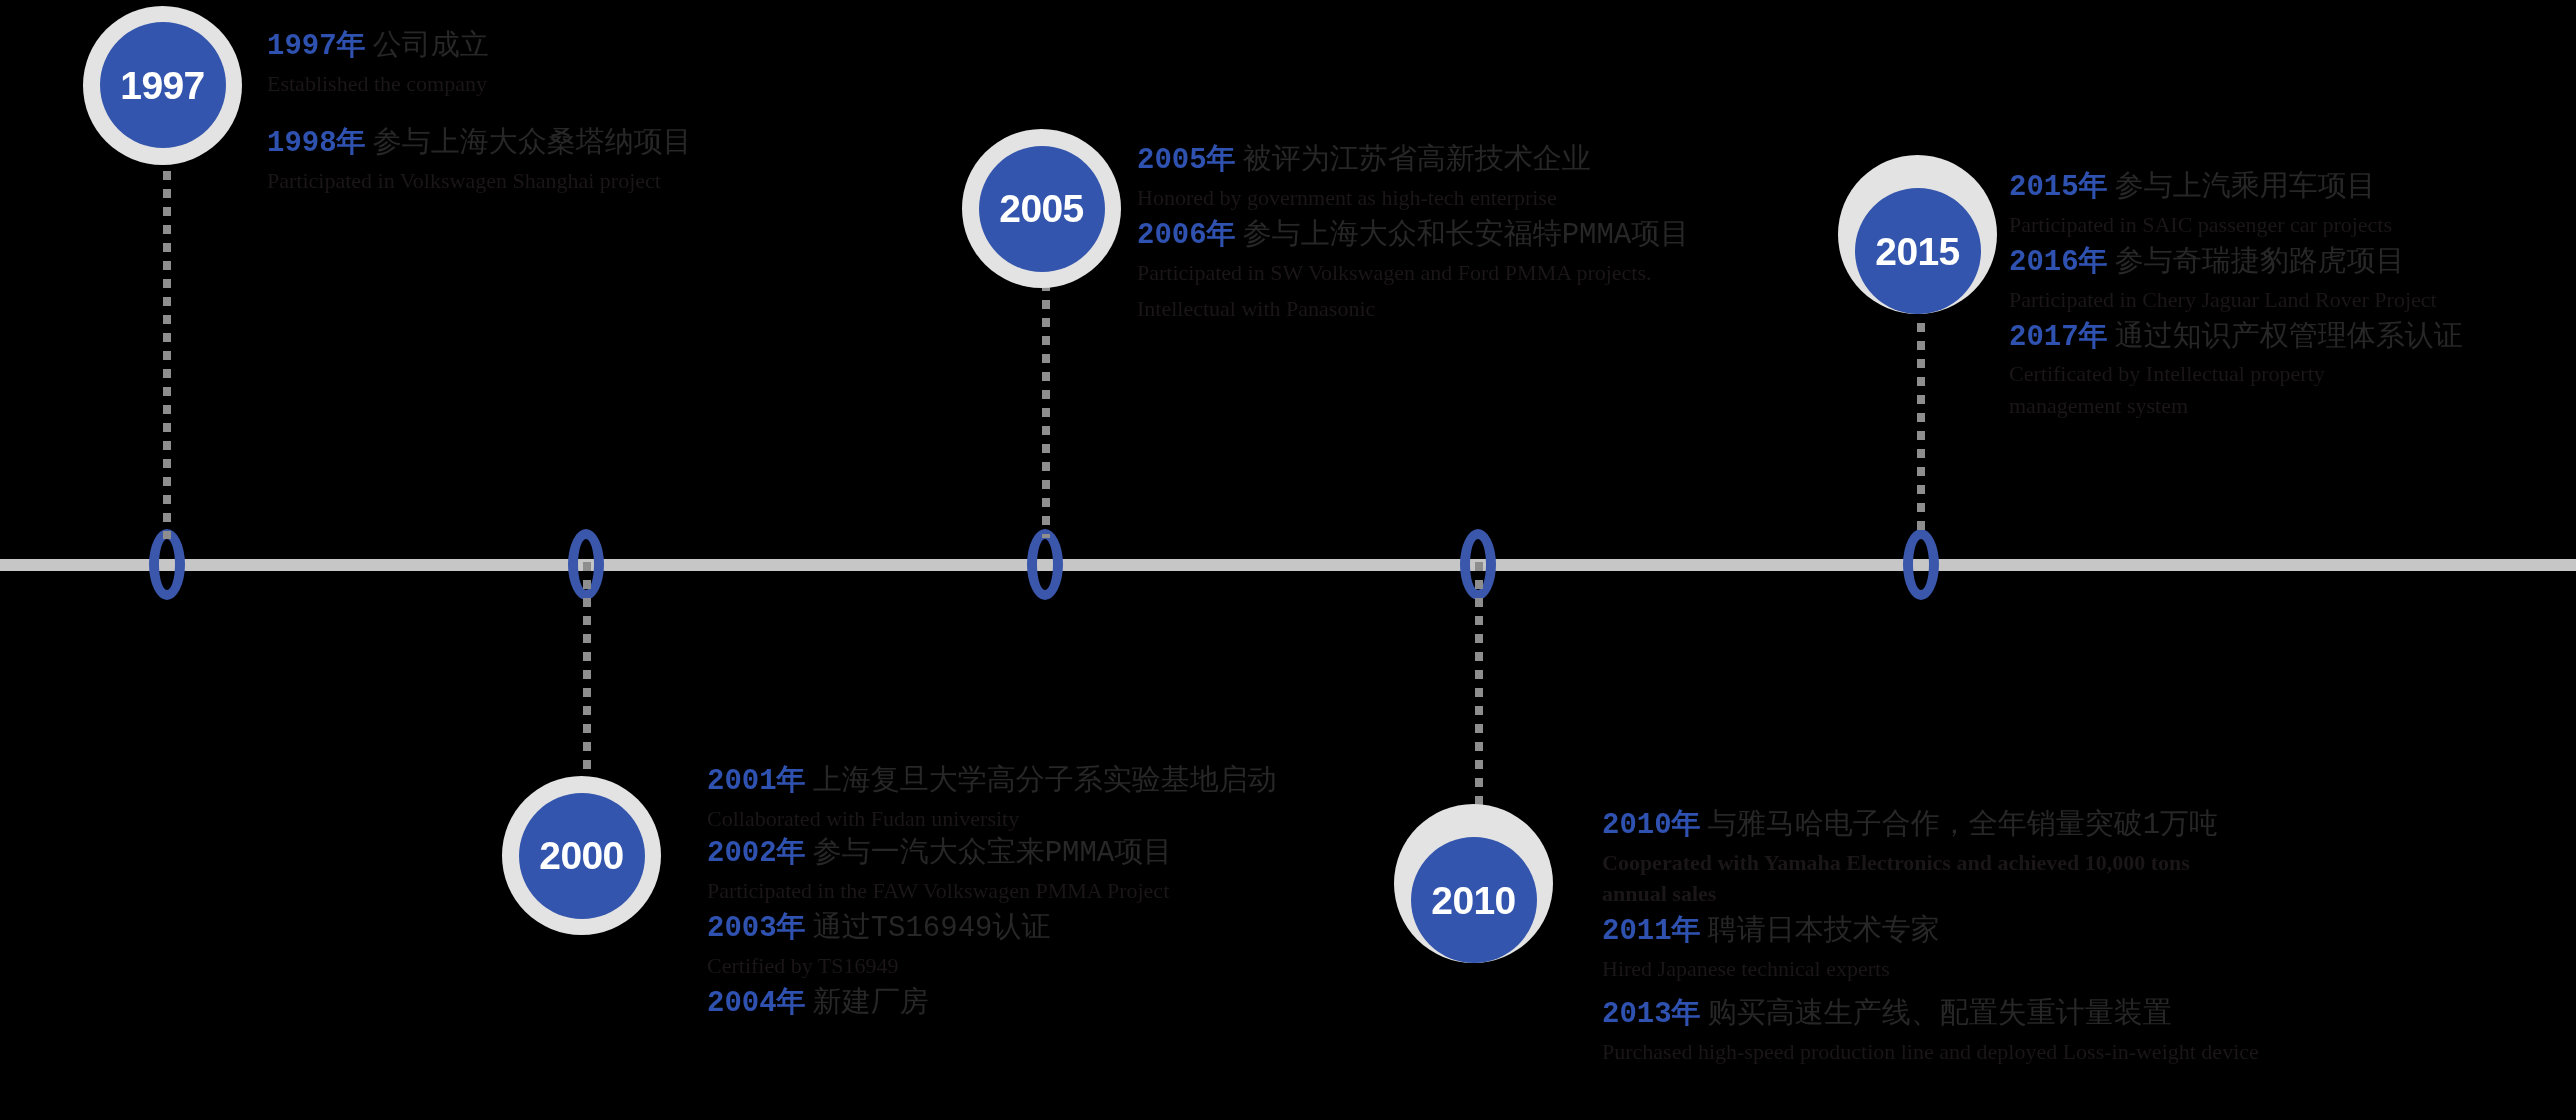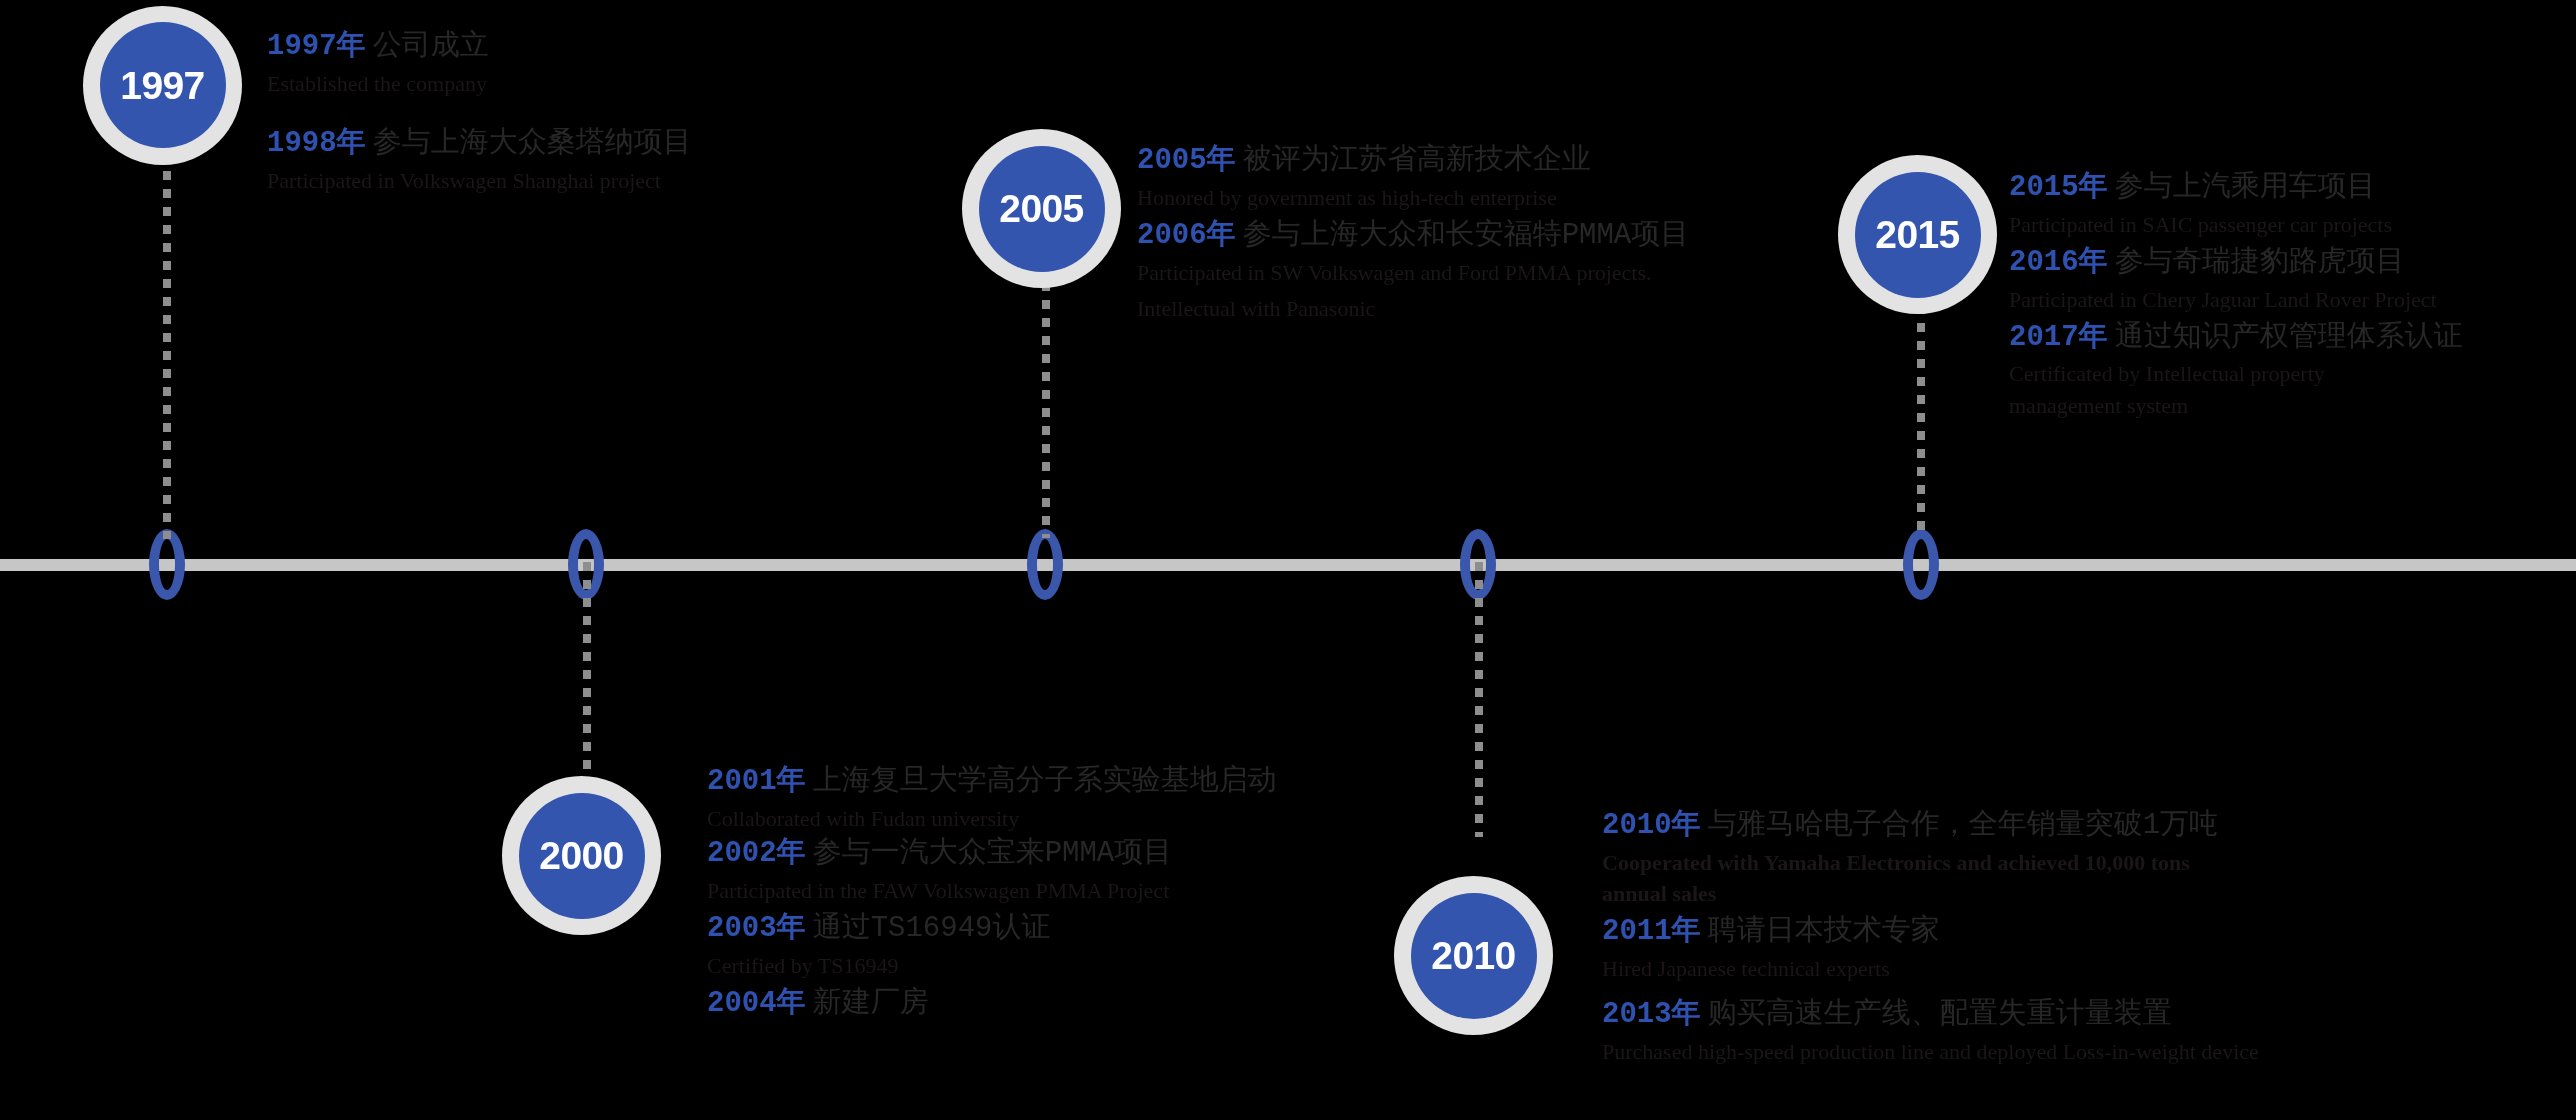--- a/index.html
+++ b/index.html
@@ -218,21 +218,21 @@
       <div class="entry-headline">
         <span class="entry-year">2006年</span><span class="entry-cn">参与上海大众和长安福特PMMA项目</span>
       </div>
       <div class="entry-en">Participated in SW Volkswagen and Ford PMMA projects.</div>
     </div>
     <div class="entry" style="margin-top:4.7px;">
       <div class="entry-en">Intellectual with Panasonic</div>
     </div>
   </div>
 
-  <div class="badge" style="left:1394px; top:876px;">
+  <div class="badge" style="left:1394px; top:804px;align-items:flex-end;">
     <div class="badge-inner">
       <span class="badge-year">2010</span>
     </div>
   </div>
 
   <div class="entry-group" style="left:1602px; top:808px;">
     <div class="entry">
       <div class="entry-headline">
         <span class="entry-year">2010年</span><span class="entry-cn">与雅马哈电子合作，全年销量突破1万吨</span>
       </div>
@@ -245,21 +245,21 @@
       <div class="entry-en">Hired Japanese technical experts</div>
     </div>
     <div class="entry" style="margin-top:13px;">
       <div class="entry-headline">
         <span class="entry-year">2013年</span><span class="entry-cn">购买高速生产线、配置失重计量装置</span>
       </div>
       <div class="entry-en" style="max-width:668px;">Purchased high-speed production line and deployed  Loss-in-weight device</div>
     </div>
   </div>
 
-  <div class="badge" style="left:1838px; top:155px;">
+  <div class="badge" style="left:1838px; top:155px;align-items:flex-end;">
     <div class="badge-inner">
       <span class="badge-year">2015</span>
     </div>
   </div>
 
   <div class="entry-group" style="left:2009px; top:170px;">
     <div class="entry">
       <div class="entry-headline">
         <span class="entry-year">2015年</span><span class="entry-cn">参与上汽乘用车项目</span>
       </div>

